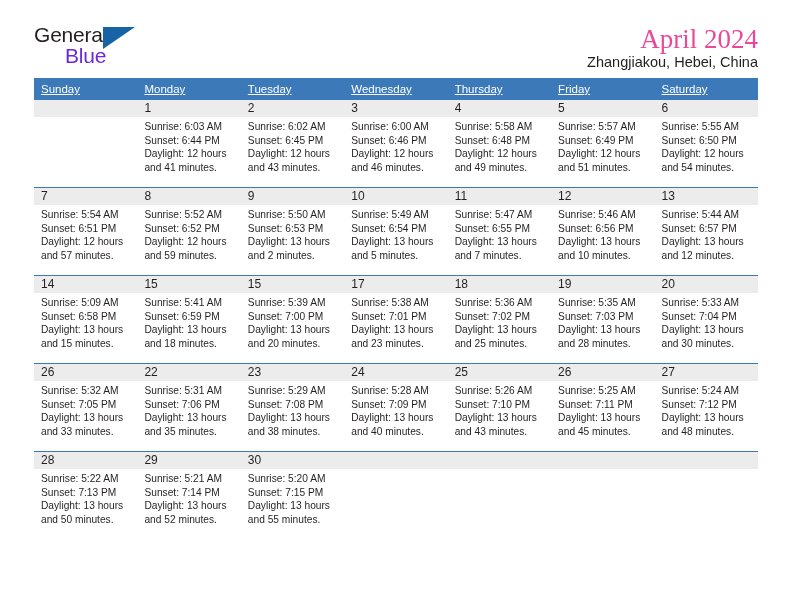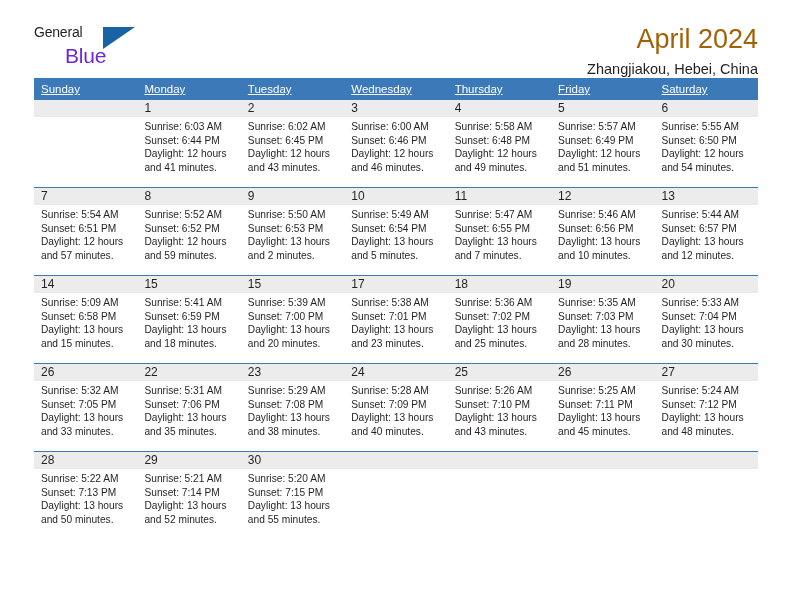--- a/index.html
+++ b/index.html
@@ -34,21 +34,21 @@
   }
 
   .logo {
     position: relative;
     width: 120px;
     height: 46px;
     line-height: 1;
     user-select: none;
   }
   .logo-general {
-    font-size: 14px;
+    font-size: 21px;
     letter-spacing: -0.2px;
     color: #231f20;
     font-family: "Liberation Sans", sans-serif;
   }
   .logo-blue {
     position: absolute;
     left: 31px;
     top: 21px;
     font-size: 21px;
     letter-spacing: -0.2px;
@@ -64,29 +64,29 @@
     border-left: 32px solid #1763a5;
     border-bottom: 22px solid transparent;
   }
 
   .title-block {
     text-align: right;
     padding-top: 0px;
   }
   .cal-title {
     font-size: 27px;
-    color: #a16207;
+    color: #ec4899;
     line-height: 1.12;
     font-weight: normal;
     margin: 0;
+    font-family: Liberation Serif, serif;
   }
   .cal-subtitle {
     font-size: 14.5px;
     color: #231f20;
-    margin-top: 7px;
   }
 
   
   .calendar {
     width: 724px;
     border-collapse: collapse;
     table-layout: fixed;
     margin-top: 6px;
   }
   .calendar th {

